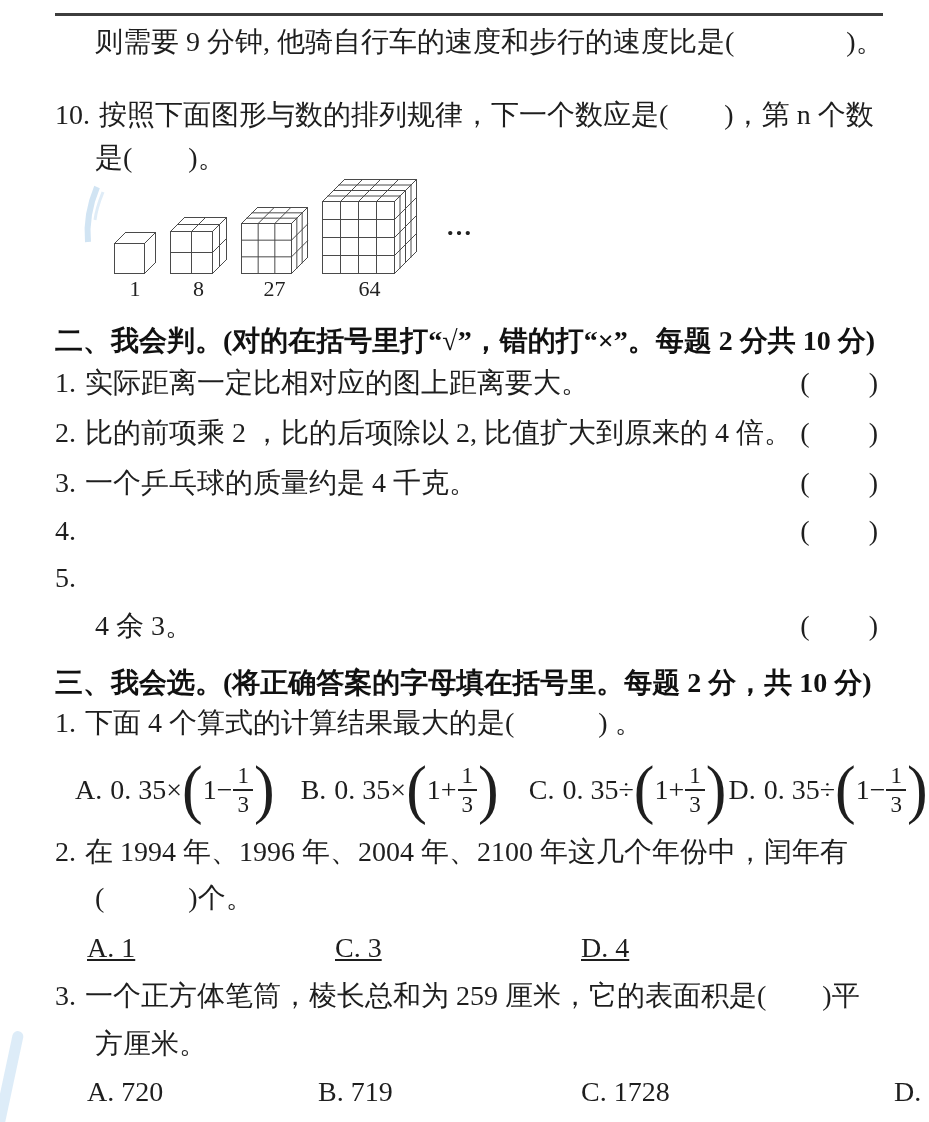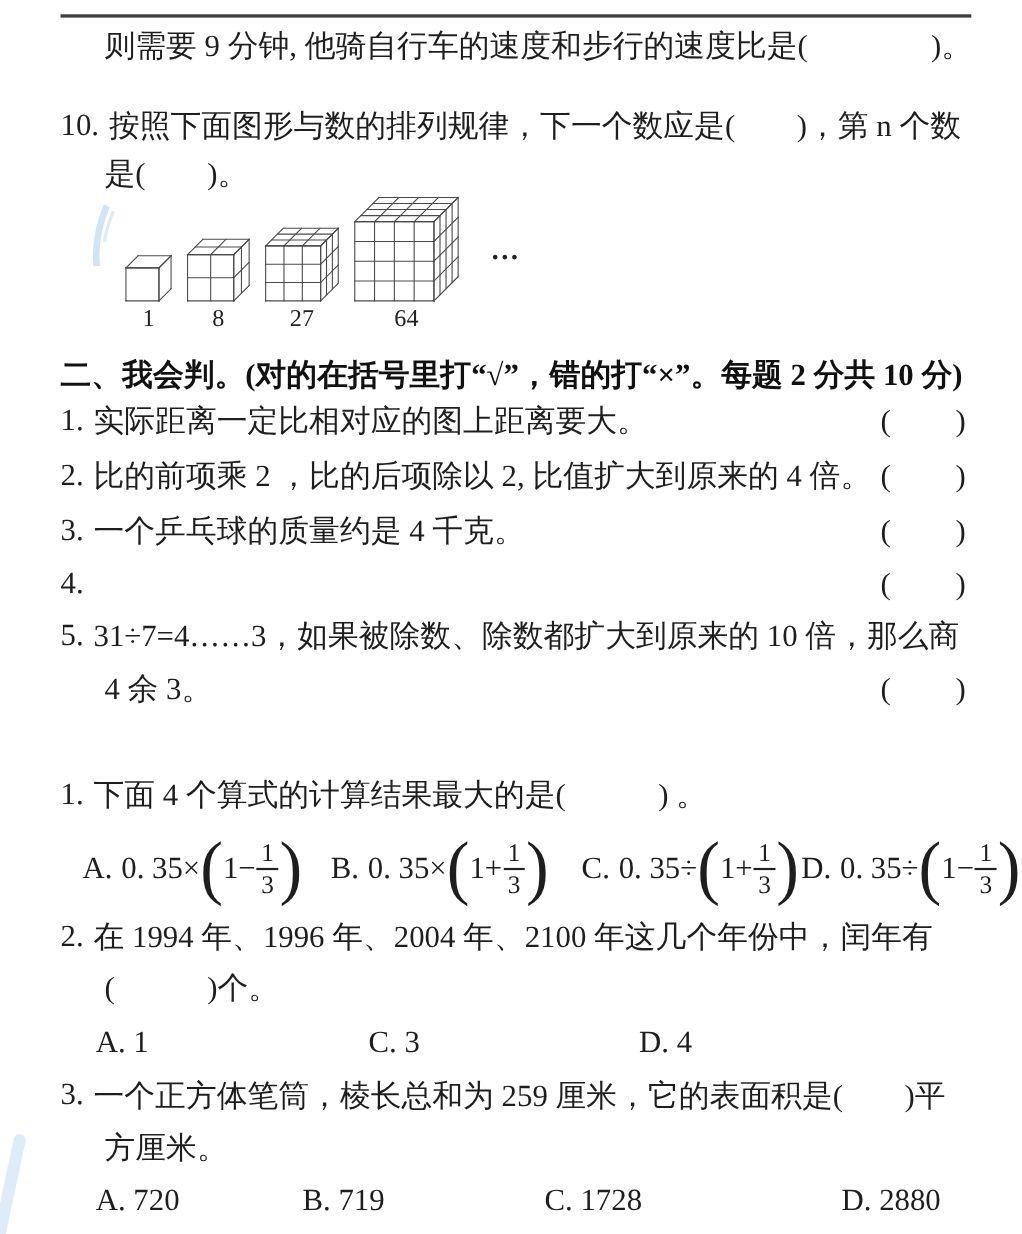--- a/index.html
+++ b/index.html
@@ -20,22 +20,22 @@
   .heading{font-weight:bold;color:#111;align-items:flex-end;}
   
   .fig{position:absolute;left:0;top:180px;height:120px;display:flex;align-items:flex-end;padding-left:58px;gap:12px;}
   .cubeblock{display:flex;flex-direction:column;align-items:center;gap:3px;}
   .cubelabel{font-size:22px;line-height:1;color:#222;}
   .ellipsis{align-self:flex-end;margin-bottom:58px;margin-left:16px;font-size:26px;font-weight:bold;letter-spacing:2px;color:#222;}
   .wm-fig{position:absolute;left:26px;top:4px;opacity:.65;}
   .wm-corner{position:absolute;left:2px;top:1030px;width:11px;height:110px;background:#cfe4f5;opacity:.7;border-radius:6px;transform:rotate(12deg);}
   
   .optgrid{display:grid;padding-left:32px;}
-  .g-even{grid-template-columns:248px 246px 246px auto;}
-  .g-wide{grid-template-columns:188px 220px 270px auto;}
+  .g-even{grid-template-columns:248px 246px 246px auto;text-decoration:underline;}
+  .g-wide{grid-template-columns:188px 220px 270px auto;gap:43px;}
   
   .formula{height:84px;align-items:center;}
   .fopt{display:inline-flex;align-items:center;}
   .fopt .lab{margin-right:8px;}
   .bigp{font-size:62px;line-height:.9;font-weight:400;transform:scaleY(1.05);}
   .frac{display:inline-flex;flex-direction:column;align-items:center;font-size:23px;line-height:1;margin:0 1px;}
   .fnum{border-bottom:2px solid #222;padding:0 4px 2px 4px;}
   .fden{padding-top:2px;}
   .ml-a{margin-left:20px;} .ml-b{margin-left:26px;} .ml-c{margin-left:30px;} .ml-d{margin-left:2px;}
 </style>
@@ -198,27 +198,29 @@
       <span class="num">3.</span>
       <span>一个乒乓球的质量约是 4 千克。</span>
       <span class="blank">(　　)</span>
     </div>
     <div class="r" style="top:507px">
       <span class="num">4.</span>
       <span class="blank">(　　)</span>
     </div>
     <div class="r" style="top:554px">
       <span class="num">5.</span>
-      <span>31÷7=4……3，如果被除数、除数都扩大到原来的 10 倍，那么商</span>
     </div>
     <div class="r indent" style="top:602px">
       <span>4 余 3。</span>
       <span class="blank">(　　)</span>
     </div>
 
+    <div class="r heading" style="top:654px">
+      <span>三、我会选。(将正确答案的字母填在括号里。每题 2 分，共 10 分)</span>
+    </div>
 
     <div class="r" style="top:699px">
       <span class="num">1.</span>
       <span>下面 4 个算式的计算结果最大的是(　　　) 。</span>
     </div>
 
     <div class="r formula" style="top:748px">
       <span class="fopt ml-a">
         <span class="lab">A.</span>
         <span>0. 35</span>

